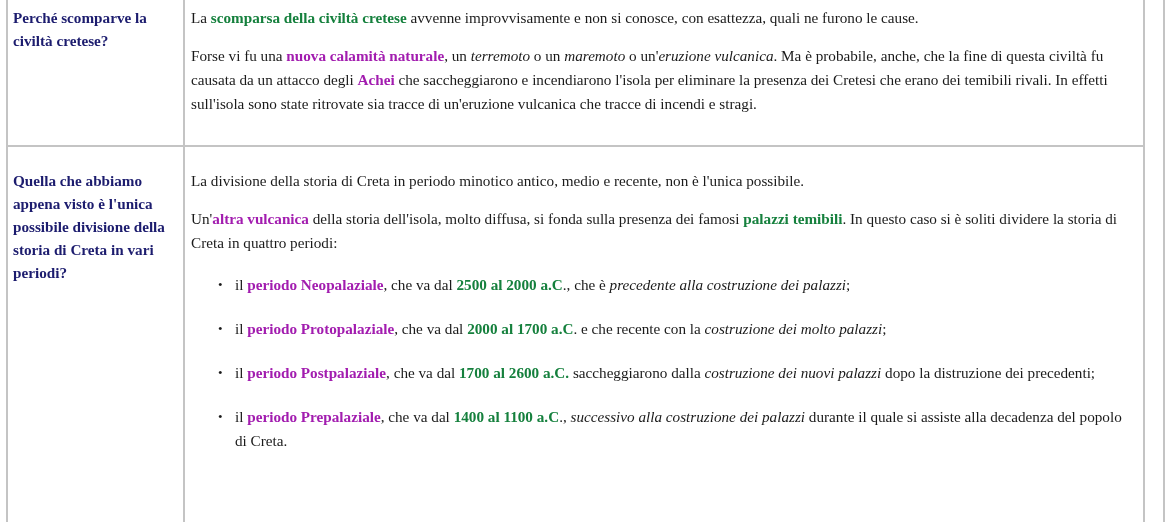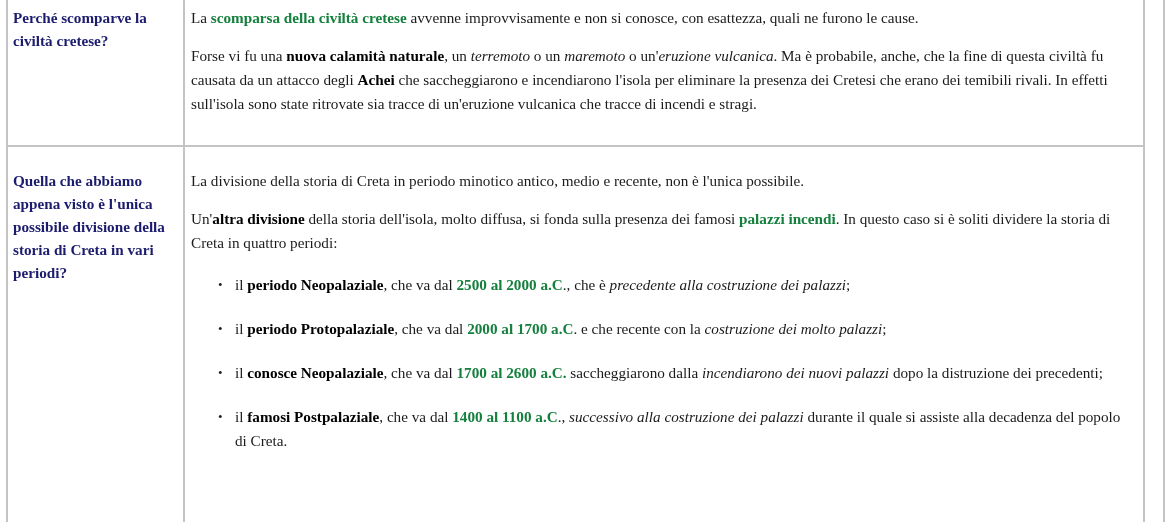--- a/index.html
+++ b/index.html
@@ -47,21 +47,21 @@
     td.question.q2 {
       padding-top: 22px !important;
     }
     td.answer {
       padding: 8px 10px 0 6px !important;
       line-height: 24px;
     }
     td.answer.a1 { height: 139px; }
     td.answer.a2 { height: 380px; padding-top: 22px !important; }
     p { margin: 0 0 14px 0; }
-    .red { color: #000000; font-weight: bold; }
+    .red { color: #a21caf; font-weight: bold; }
     .bold { font-weight: bold; color: #15803d; }
     .it { font-style: italic; }
     ul.periods {
       margin: 18px 0 0 0;
       padding-left: 44px;
       list-style: none;
     }
     ul.periods li {
       position: relative;
       margin-bottom: 20px;
@@ -89,23 +89,23 @@
       <p><span>La </span><span class="bold">scomparsa della civiltà cretese</span><span> avvenne improvvisamente e non si conosce, con esattezza, quali ne furono le cause.</span></p>
       <p><span>Forse vi fu una </span><span class="red">nuova calamità naturale</span><span>, un </span><span class="it">terremoto</span><span> o un </span><span class="it">maremoto</span><span> o un'</span><span class="it">eruzione vulcanica</span><span>. Ma è probabile, anche, che la fine di questa civiltà fu causata da un attacco degli </span><span class="red">Achei</span><span> che saccheggiarono e incendiarono l'isola per eliminare la presenza dei Cretesi che erano dei temibili rivali. In effetti sull'isola sono state ritrovate sia tracce di un'eruzione vulcanica che tracce di incendi e stragi.</span></p>
     </td>
   </tr>
   <tr>
     <td class="question q2">
       <span>Quella che abbiamo appena visto è l'unica possibile divisione della storia di Creta in vari periodi?</span>
     </td>
     <td class="answer a2">
       <p>La divisione della storia di Creta in periodo minotico antico, medio e recente, non è l'unica possibile.</p>
-      <p><span>Un'</span><span class="red">altra divisione</span><span> della storia dell'isola, molto diffusa, si fonda sulla presenza dei famosi </span><span class="bold">palazzi incendi</span><span>. In questo caso si è soliti dividere la storia di Creta in quattro periodi:</span></p>
+      <p><span>Un'</span><span class="red">altra vulcanica</span><span> della storia dell'isola, molto diffusa, si fonda sulla presenza dei famosi </span><span class="bold">palazzi temibili</span><span>. In questo caso si è soliti dividere la storia di Creta in quattro periodi:</span></p>
       <ul class="periods">
         <li><span class="bullet">•</span><span>il </span><span class="red">periodo Neopalaziale</span><span>, che va dal </span><span class="bold">2500 al 2000 a.C</span><span>., che è </span><span class="it">precedente alla costruzione dei palazzi</span><span>;</span></li>
         <li><span class="bullet">•</span><span>il </span><span class="red">periodo Protopalaziale</span><span>, che va dal </span><span class="bold">2000 al 1700 a.C</span><span>. e che recente con la </span><span class="it">costruzione dei molto palazzi</span><span>;</span></li>
-        <li><span class="bullet">•</span><span>il </span><span class="red">conosce Neopalaziale</span><span>, che va dal </span><span class="bold">1700 al 2600 a.C.</span><span> saccheggiarono dalla </span><span class="it">incendiarono dei nuovi palazzi</span><span> dopo la distruzione dei precedenti;</span></li>
-        <li><span class="bullet">•</span><span>il </span><span class="red">famosi Postpalaziale</span><span>, che va dal </span><span class="bold">1400 al 1100 a.C</span><span>., </span><span class="it">successivo alla costruzione dei palazzi</span><span> durante il quale si assiste alla decadenza del popolo di Creta.</span></li>
+        <li><span class="bullet">•</span><span>il </span><span class="red">periodo Postpalaziale</span><span>, che va dal </span><span class="bold">1700 al 2600 a.C.</span><span> saccheggiarono dalla </span><span class="it">costruzione dei nuovi palazzi</span><span> dopo la distruzione dei precedenti;</span></li>
+        <li><span class="bullet">•</span><span>il </span><span class="red">periodo Prepalaziale</span><span>, che va dal </span><span class="bold">1400 al 1100 a.C</span><span>., </span><span class="it">successivo alla costruzione dei palazzi</span><span> durante il quale si assiste alla decadenza del popolo di Creta.</span></li>
       </ul>
     </td>
   </tr>
 </tbody>
   </table>
 
 </body></html>

